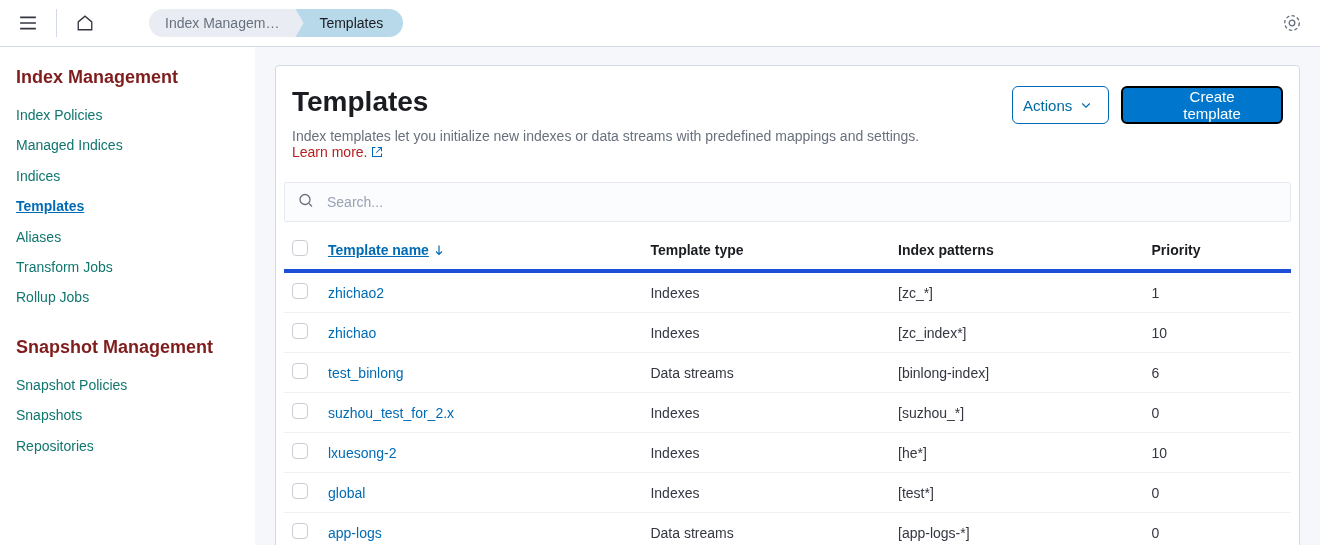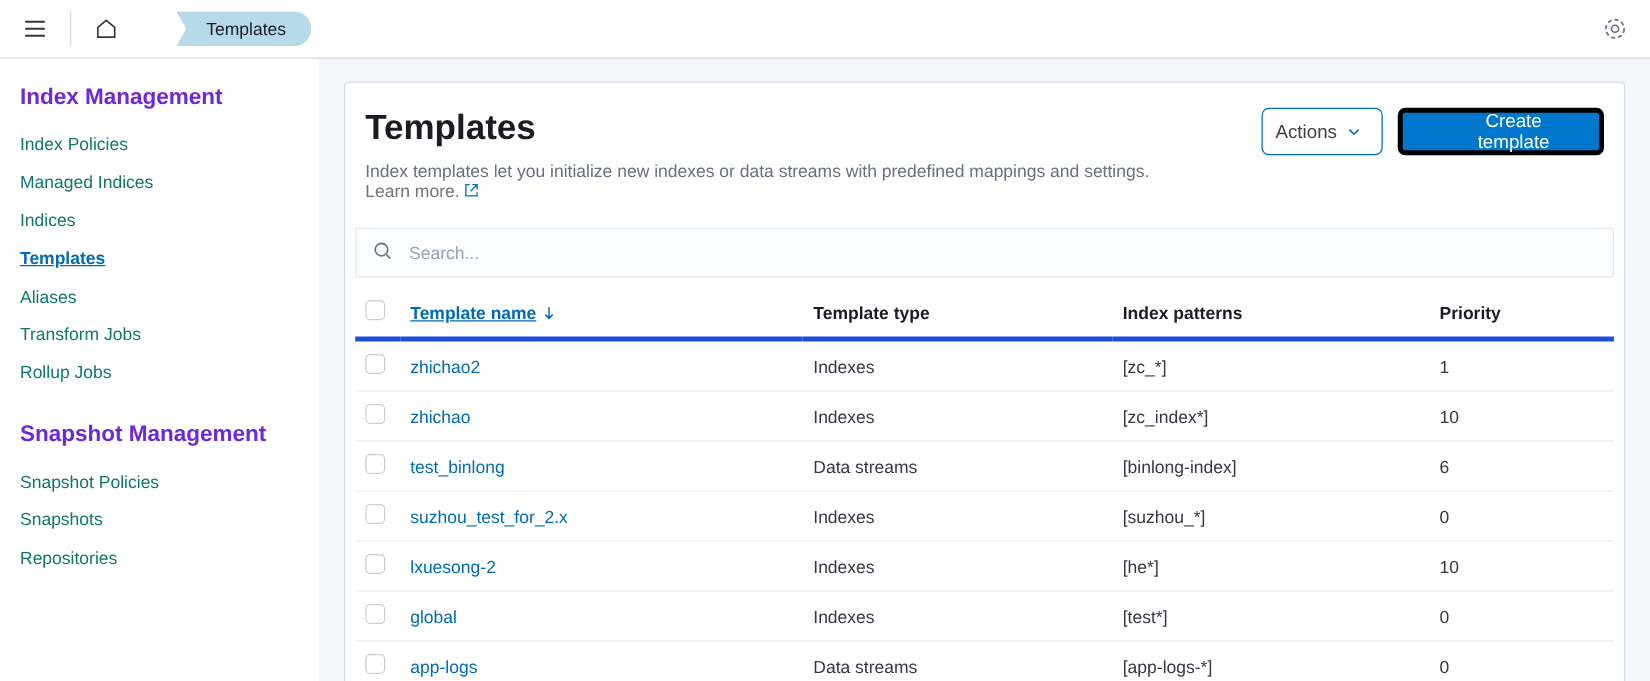--- a/index.html
+++ b/index.html
@@ -74,21 +74,21 @@
       height: calc(100% - 47px);
     }
     .sidebar {
       width: 255px;
       padding: 20px 16px;
       flex-shrink: 0;
     }
     .sb-group-title {
       font-size: 18px;
       font-weight: 700;
-      color: #6d28d9;
+      color: #7f1d1d;
       margin-bottom: 12px;
     }
     .sb-group { margin-bottom: 24px; }
     .sb-item {
       display: block;
       font-size: 14px;
       color: #0f766e;
       padding: 4px 0;
       cursor: pointer;
       line-height: 1.6;
@@ -120,46 +120,46 @@
       font-size: 28px;
       font-weight: 700;
       color: #1a1c21;
       margin-bottom: 10px;
     }
     .subtitle {
       font-size: 14px;
       color: #69707d;
     }
     .link {
-      color: #737373;
+      color: #b91c1c;
       text-decoration: none;
       cursor: pointer;
     }
     .link-inline { display: inline-flex; align-items: center; gap: 4px; }
     .actions-row { display: flex; gap: 12px; align-items: center; }
     .btn {
       height: 38px;
       padding: 0 16px;
       border-radius: 6px;
       font-size: 15px;
       cursor: pointer;
       display: inline-flex;
       align-items: center;
       gap: 8px;
       font-family: inherit;
     }
     .btn-outline {
       background: #fff;
       border: 1px solid #006bb4;
-      color: #404040;
+      color: #0369a1;
       padding-left: 10px;
     }
     .btn-primary {
       background: #07c;
-      border: 4px solid #000000;
+      border: 2px solid #000000;
       color: #fff;
       padding-left: 36px;
     }
     .search-wrap {
       margin: 14px 0 4px 0;
       position: relative;
     }
     .search-input {
       width: 100%;
       height: 40px;
@@ -224,20 +224,21 @@
         <path stroke="#343741" stroke-width="1.4" d="M1 3h14M1 8h14M1 13h14"></path>
       </svg>
   </button>
   <div class="vsep"></div>
   <button class="icon-btn">
     <svg width="18" height="18" viewBox="0 0 16 16">
         <path fill="none" stroke="#343741" stroke-width="1.2" d="M2 7l6-5 6 5v7H2V7z"></path>
       </svg>
   </button>
   <div class="breadcrumbs">
+    <div class="bc-pill inactive">Index Managem…</div>
     <div class="bc-pill active">Templates</div>
   </div>
   <button class="icon-btn right-icon">
     <svg width="18" height="18" viewBox="0 0 16 16">
         <circle cx="8" cy="8" r="6.5" fill="none" stroke="#69707d" stroke-width="1.2" stroke-dasharray="3 2"></circle>
         <circle cx="8" cy="8" r="2.5" fill="none" stroke="#69707d" stroke-width="1.2"></circle>
       </svg>
   </button>
 </div>
 

